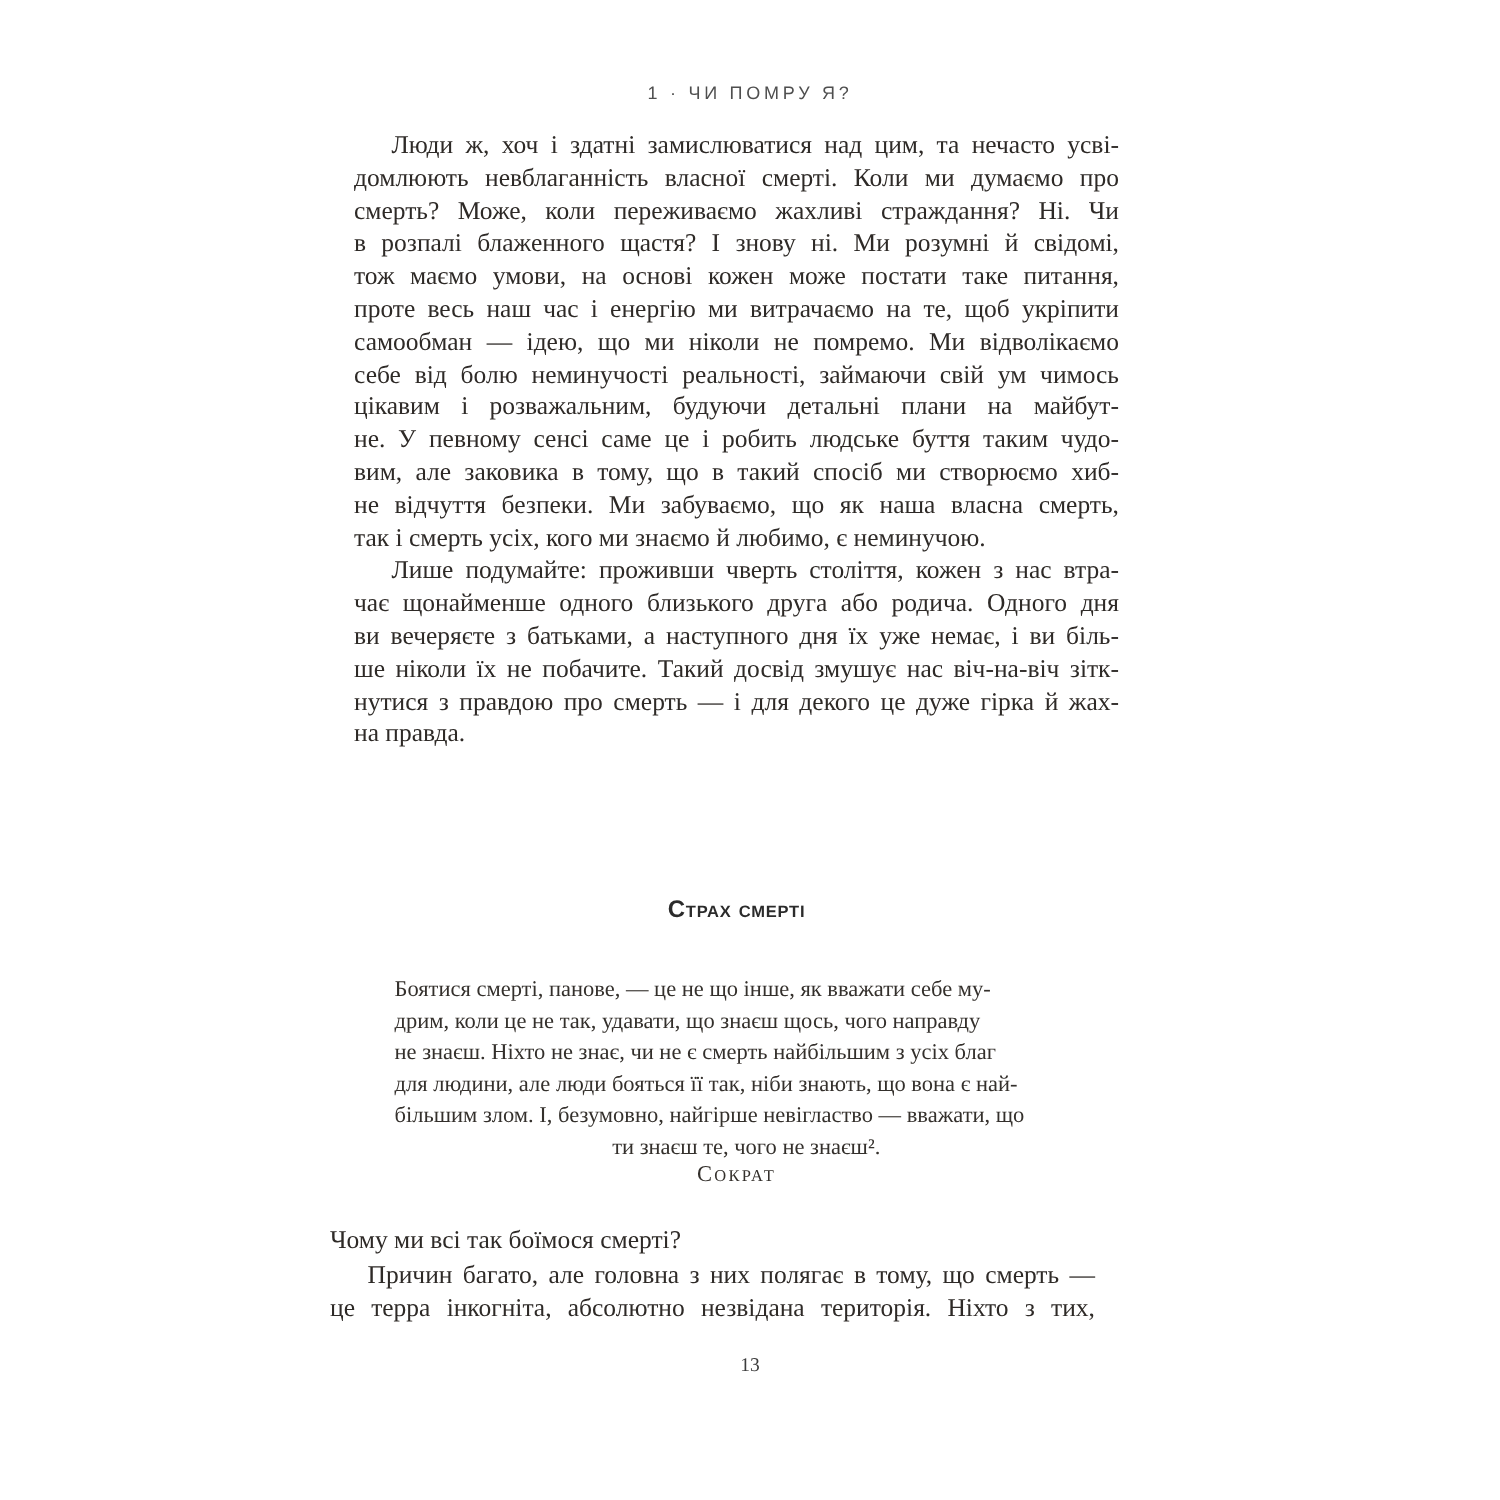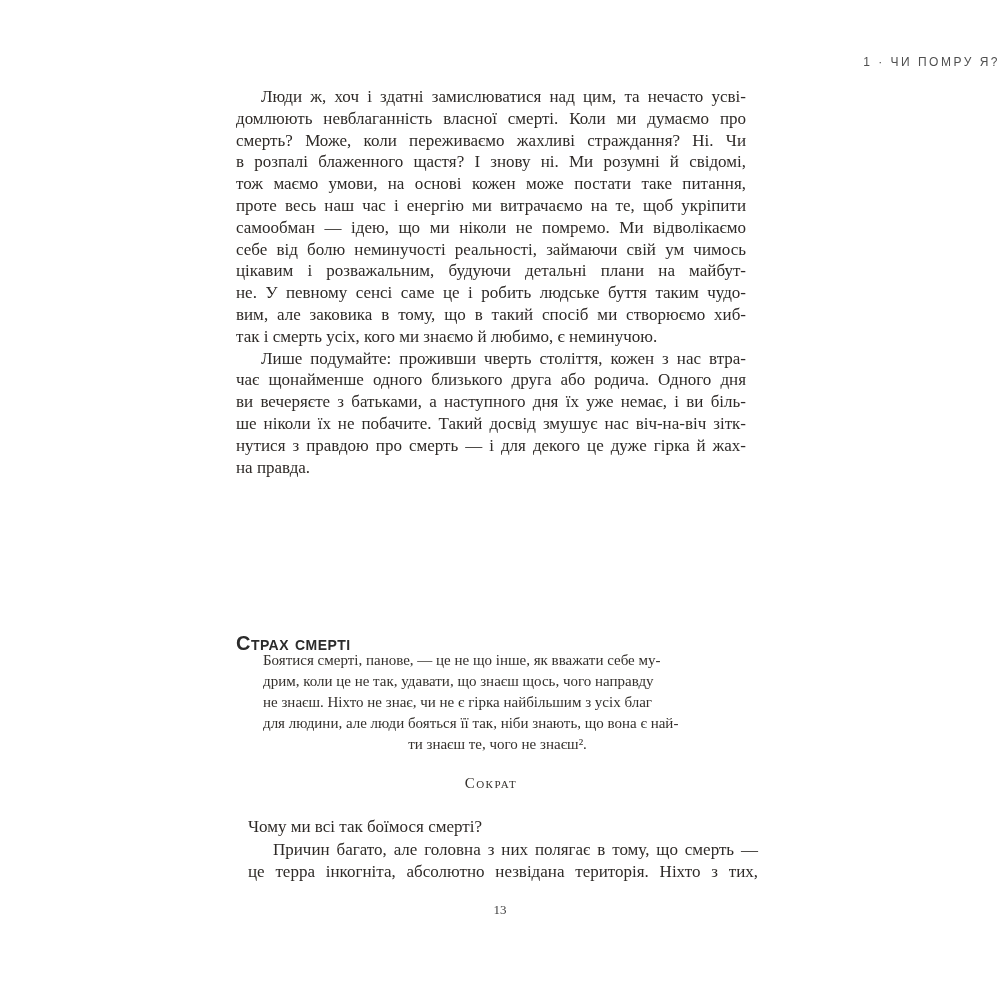--- a/index.html
+++ b/index.html
@@ -13,21 +13,21 @@
     height: 1000px;
     background: #ffffff;
     overflow: hidden;
     color: #2e2a27;
   }
   .running-header {
     position: absolute;
     top: 54px;
     left: 0;
     right: 0;
-    text-align: right;
+    text-align: center;
     font-family: "Liberation Sans", "DejaVu Sans", sans-serif;
     font-size: 12px;
     line-height: 16px;
     letter-spacing: 2.5px;
     color: #4f4f4f;
   }
   .body-flow {
     position: absolute;
     top: 86px;
     left: 236px;
@@ -45,27 +45,28 @@
     text-align-last: left;
   }
   .para.cont .tline-last {
     text-align-last: justify;
   }
   .para.indent-first .tline-first {
     text-indent: 25px;
   }
   .section-heading {
     position: absolute;
-    top: 630px;
+    top: 594px;
     left: 236px;
     width: 510px;
     margin: 0;
+    text-align: center;
     font-family: "Liberation Sans", "DejaVu Sans", sans-serif;
     font-weight: bold;
-    font-size: 20px;
+    font-size: 16px;
     line-height: 26px;
     font-variant-caps: small-caps;
     letter-spacing: 0.5px;
     color: #2b2b2b;
   }
   .quote {
     position: absolute;
     top: 632px;
     left: 236px;
     width: 510px;
@@ -94,21 +95,21 @@
     font-family: "Liberation Serif", "DejaVu Serif", serif;
     font-variant-caps: small-caps;
     font-size: 15px;
     line-height: 22px;
     letter-spacing: 1.5px;
     color: #34302c;
   }
   .bottom-flow {
     position: absolute;
     top: 816px;
-    left: 248px;
+    left: 220px;
     width: 510px;
     font-family: "Liberation Serif", "DejaVu Serif", serif;
     font-size: 17px;
     line-height: 22.5px;
     color: #2e2a27;
   }
   .page-number {
     position: absolute;
     top: 901px;
     left: 0;
@@ -133,39 +134,41 @@
         <div class="tline">домлюють невблаганність власної смерті. Коли ми думаємо про</div>
         <div class="tline">смерть? Може, коли переживаємо жахливі страждання? Ні. Чи</div>
         <div class="tline">в розпалі блаженного щастя? І знову ні. Ми розумні й свідомі,</div>
         <div class="tline">тож маємо умови, на основі кожен може постати таке питання,</div>
         <div class="tline">проте весь наш час і енергію ми витрачаємо на те, щоб укріпити</div>
         <div class="tline">самообман — ідею, що ми ніколи не помремо. Ми відволікаємо</div>
         <div class="tline">себе від болю неминучості реальності, займаючи свій ум чимось</div>
         <div class="tline">цікавим і розважальним, будуючи детальні плани на майбут-</div>
         <div class="tline">не. У певному сенсі саме це і робить людське буття таким чудо-</div>
         <div class="tline">вим, але заковика в тому, що в такий спосіб ми створюємо хиб-</div>
+        <div class="tline">не відчуття безпеки. Ми забуваємо, що як наша власна смерть,</div>
         <div class="tline tline-last">так і смерть усіх, кого ми знаємо й любимо, є неминучою.</div>
       </div>
     <div class="para indent-first">
         <div class="tline tline-first">Лише подумайте: проживши чверть століття, кожен з нас втра-</div>
         <div class="tline">чає щонайменше одного близького друга або родича. Одного дня</div>
         <div class="tline">ви вечеряєте з батьками, а наступного дня їх уже немає, і ви біль-</div>
         <div class="tline">ше ніколи їх не побачите. Такий досвід змушує нас віч-на-віч зітк-</div>
         <div class="tline">нутися з правдою про смерть — і для декого це дуже гірка й жах-</div>
         <div class="tline tline-last">на правда.</div>
       </div>
   </div>
 
   <h2 class="section-heading">Страх смерті</h2>
 
   <div class="quote">
       <div class="tline tline-first">Боятися смерті, панове, — це не що інше, як вважати себе му-</div>
       <div class="tline">дрим, коли це не так, удавати, що знаєш щось, чого направду</div>
-      <div class="tline">не знаєш. Ніхто не знає, чи не є гірка найбільшим з усіх благ</div>
+      <div class="tline">не знаєш. Ніхто не знає, чи не є смерть найбільшим з усіх благ</div>
       <div class="tline">для людини, але люди бояться її так, ніби знають, що вона є най-</div>
+      <div class="tline">більшим злом. І, безумовно, найгірше невігластво — вважати, що</div>
       <div class="tline tline-last">ти знаєш те, чого не знаєш².</div>
     </div>
 
   <div class="attribution">Сократ</div>
 
   <div class="bottom-flow">
     <div class="para">
         <div class="tline tline-first tline-last">Чому ми всі так боїмося смерті?</div>
       </div>
     <div class="para indent-first cont">

